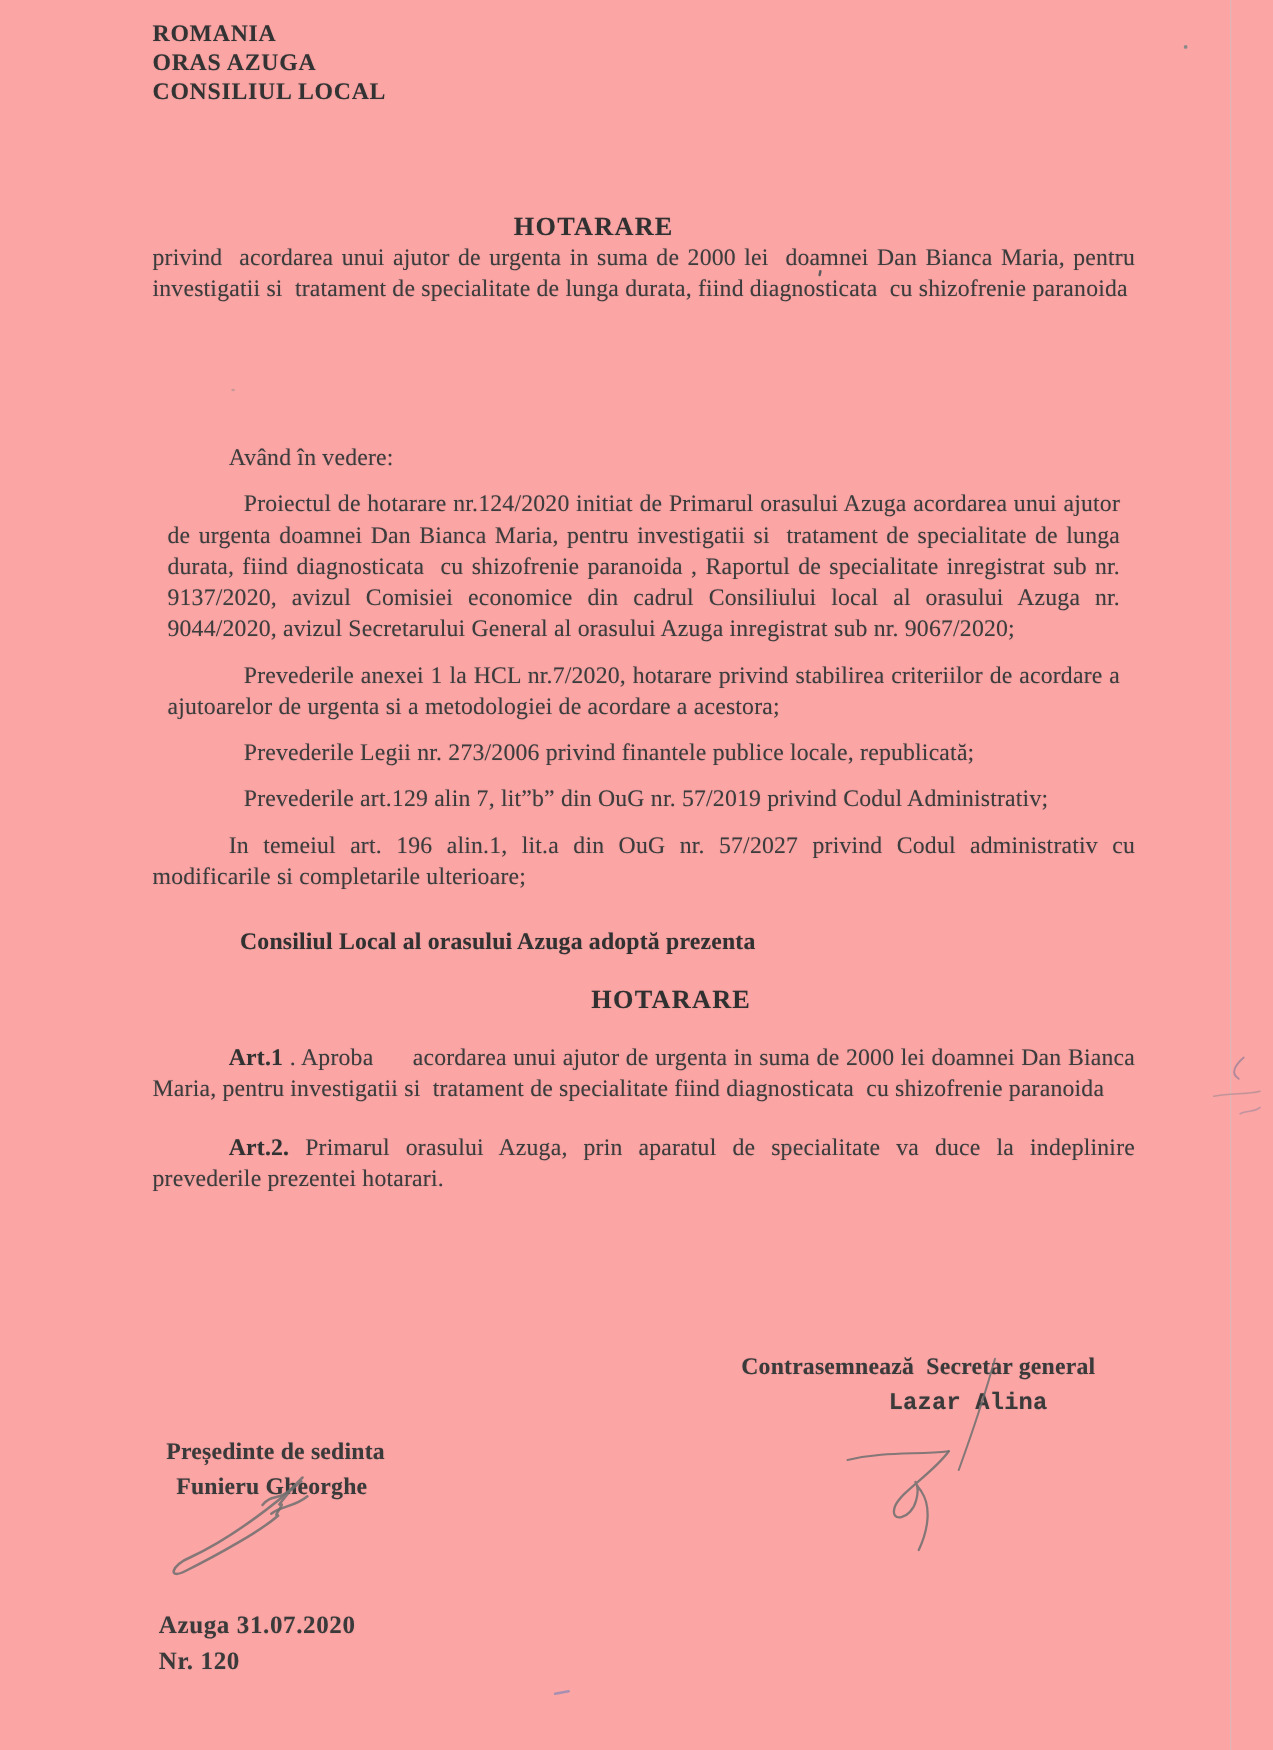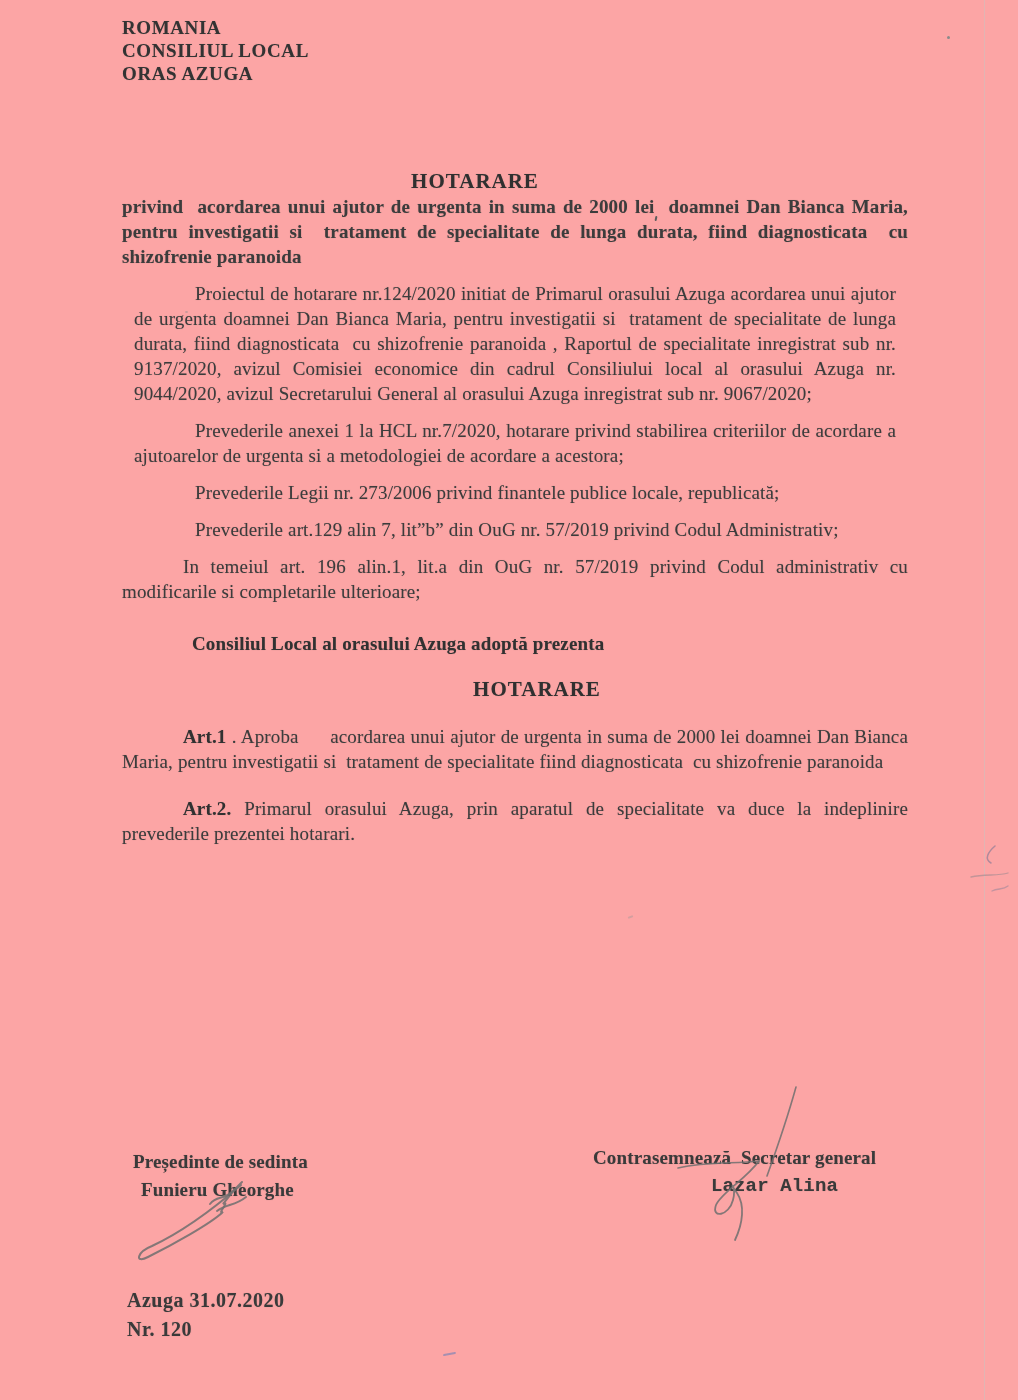--- a/index.html
+++ b/index.html
@@ -22,39 +22,39 @@
   }
   .letterhead{ font-weight:bold; font-size:19px; line-height:23px; color:#333; }
   .letterhead div{ letter-spacing:.6px; }
 
   .doc-title{
     margin-top:84px;
     text-align:center; font-weight:bold; font-size:21px; line-height:25px;
     letter-spacing:1px; color:#303030;
     transform:translateX(-40px);
   }
-  .subtitle{ text-align:justify;font-weight:bold; }
+  .subtitle{ text-align:justify; }
   .preamble-heading{ margin-top:110px; padding-left:61px; }
   p.recital{ margin:12px; text-align:justify; text-indent:61px; }
   p.legal-basis{ margin:10px 0 0 0; text-align:justify; text-indent:61px; }
   .adoption{ margin-top:27px; padding-left:70px; font-weight:bold; color:#313131; }
   .enacting-title{
     margin-top:21px; text-align:center; font-weight:bold; font-size:21px;
     line-height:25px; letter-spacing:1px; color:#303030; transform:translateX(22px);
   }
   p.article{ margin:22px 0 0 0; text-align:justify; text-indent:61px; }
   p.article .art-label{ font-weight:bold; color:#313131; }
 
   .sig-left{
     position:absolute; left:133px; top:1148px; width:200px;
     font-weight:bold; font-size:19px; line-height:28px; color:#3a3a3a;
   }
   .sig-left .sig-name{ padding-left:8px; }
   .sig-right{
-    position:absolute; left:593px; top:1144px; width:300px;
+    position:absolute; left:593px; top:1080px; width:300px;
     font-weight:bold; font-size:19px; line-height:28px; color:#3a3a3a;
   }
   .sig-right .sig-name{ text-align:right; width:200px; margin-left:45px;font-family:Liberation Mono, monospace; }
 
   .footer{
     position:absolute; left:127px; top:1286px;
     font-weight:bold; font-size:20px; line-height:29px; color:#3a3a3a;
     letter-spacing:.5px;
   }
 
@@ -81,35 +81,36 @@
 </style>
 </head>
 <body>
 
 <div class="page">
 
   <div class="content scantext">
 
     <div class="letterhead">
       <div>ROMANIA</div>
+      <div>ORAS AZUGA</div>
       <div>CONSILIUL LOCAL</div>
-      <div>ORAS AZUGA</div>
     </div>
 
     <div class="doc-title">HOTARARE</div>
 
     <div class="subtitle">privind &nbsp;acordarea unui ajutor de urgenta in suma de 2000 lei &nbsp;doamnei Dan Bianca Maria, pentru investigatii si &nbsp;tratament de specialitate de lunga durata, fiind diagnosticata &nbsp;cu shizofrenie paranoida</div>
 
+    <div class="preamble-heading">Având în vedere:</div>
 
     <p class="recital">Proiectul de hotarare nr.124/2020 initiat de Primarul orasului Azuga acordarea unui ajutor de urgenta doamnei Dan Bianca Maria, pentru investigatii si &nbsp;tratament de specialitate de lunga durata, fiind diagnosticata &nbsp;cu shizofrenie paranoida , Raportul de specialitate inregistrat sub nr. 9137/2020, avizul Comisiei economice din cadrul Consiliului local al orasului Azuga nr. 9044/2020, avizul Secretarului General al orasului Azuga inregistrat sub nr. 9067/2020;</p>
     <p class="recital">Prevederile anexei 1 la HCL nr.7/2020, hotarare privind stabilirea criteriilor de acordare a ajutoarelor de urgenta si a metodologiei de acordare a acestora;</p>
     <p class="recital">Prevederile Legii nr. 273/2006 privind finantele publice locale, republicată;</p>
     <p class="recital">Prevederile art.129 alin 7, lit”b” din OuG nr. 57/2019 privind Codul Administrativ;</p>
 
-    <p class="legal-basis">In temeiul art. 196 alin.1, lit.a din OuG nr. 57/2019 privind Codul administrativ cu modificarile si completarile ulterioare;</p>
+    <p class="legal-basis">In temeiul art. 196 alin.1, lit.a din OuG nr. 57/2027 privind Codul administrativ cu modificarile si completarile ulterioare;</p>
 
     <div class="adoption">Consiliul Local al orasului Azuga adoptă prezenta</div>
 
     <div class="enacting-title">HOTARARE</div>
 
     <p class="article"><span class="art-label">Art.1</span><span> . Aproba &nbsp;&nbsp;&nbsp;&nbsp; acordarea unui ajutor de urgenta in suma de 2000 lei doamnei Dan Bianca Maria, pentru investigatii si &nbsp;tratament de specialitate fiind diagnosticata &nbsp;cu shizofrenie paranoida</span></p>
 
     <p class="article"><span class="art-label">Art.2.</span><span> Primarul orasului Azuga, prin aparatul de specialitate va duce la indeplinire prevederile prezentei hotarari.</span></p>
 
   </div>

